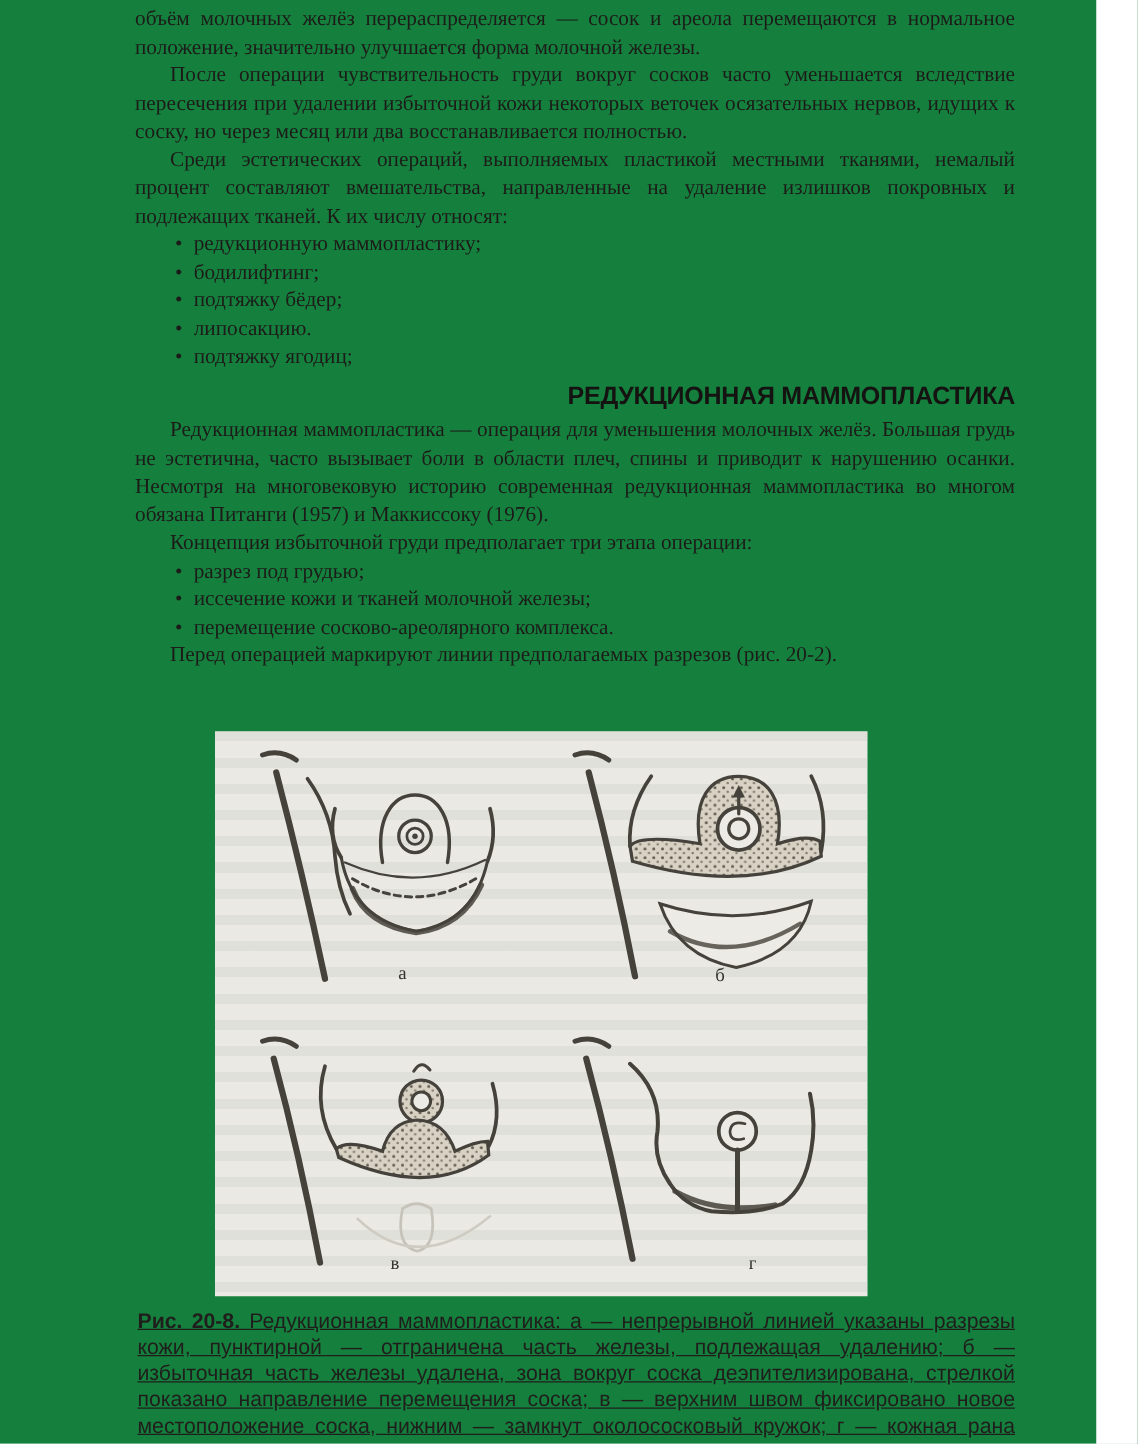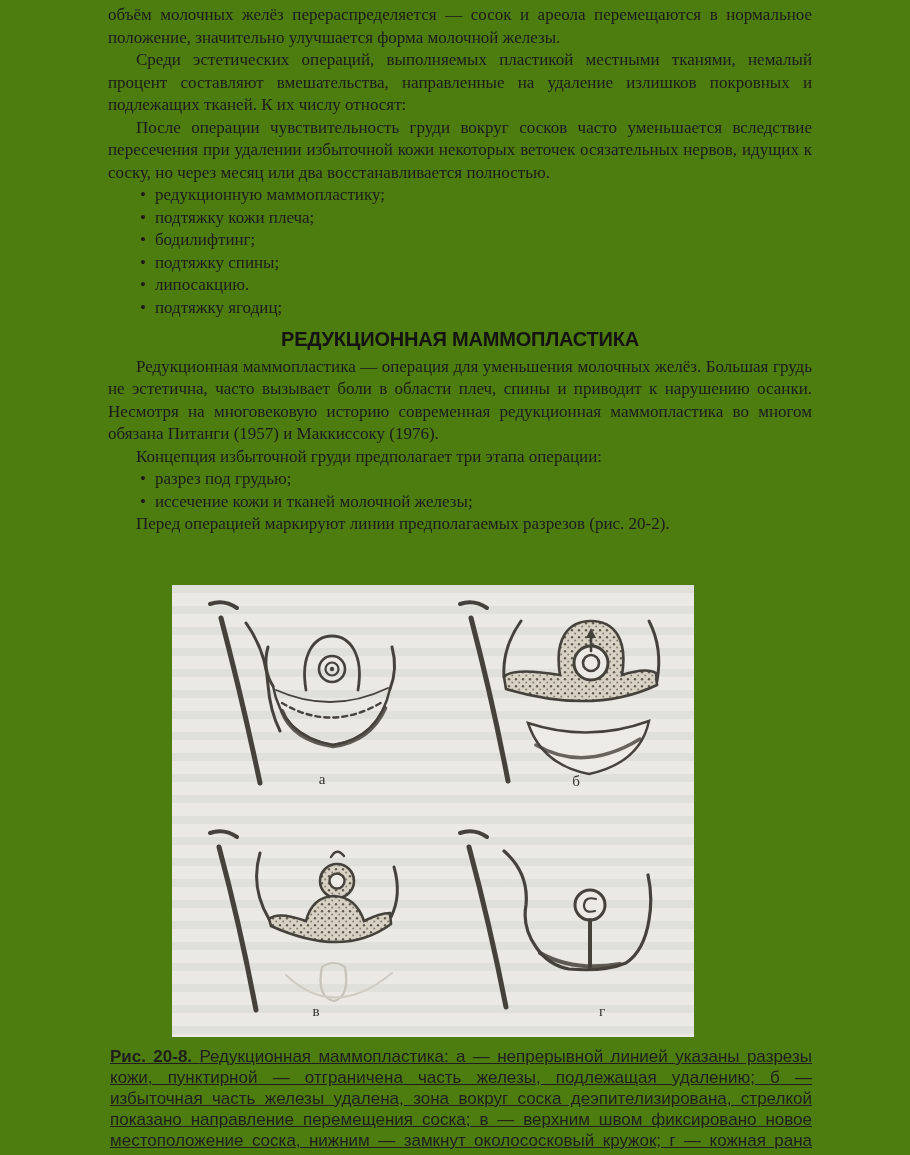--- a/index.html
+++ b/index.html
@@ -1,31 +1,31 @@
 <!DOCTYPE html>
 <html><head>
 <meta charset="utf-8">
 <style>
   html,body { margin:0; padding:0; background:#ffffff; }
   .page {
-    position:relative; width:910px; height:1155px; background:#4d7c0f;
-    font-family:"Liberation Serif", serif; color:#1c1b19; overflow:hidden;
+    position:relative; width:837px; height:1155px; background:#15803d;
+    font-family:"Liberation Serif", serif; color:#1c1b19; overflow:hidden;padding-left:40px;
   }
   .text-block {
     position:absolute; left:108px; top:4px; width:704px;
     font-size:17px; line-height:22.5px; text-align:justify;
   }
   .text-block p { margin:0; text-indent:28px; }
   ul.bullets { list-style:none; margin:0; padding:0 0 0 32px; }
   ul.bullets li { text-indent:0; }
   ul.bullets li::before { content:"\2022"; margin-right:9px; }
   h2.section {
     font-family:"Liberation Sans", sans-serif; font-weight:bold;
     font-size:20px; letter-spacing:-0.2px; margin:9px 0 5px 0; text-indent:0;
-    text-align:center; color:#141311;
+    text-align:right; color:#141311;
   }
   .figure {
     position:absolute; left:172px; top:585px; width:522px; height:452px;
     background:
       repeating-linear-gradient(180deg,
         rgba(172,177,166,0.16) 0px, rgba(172,177,166,0.16) 8px,
         rgba(172,177,166,0.0) 8px, rgba(172,177,166,0.0) 21px),
       #eae9e4;
   }
   .panel { position:absolute; width:250px; height:200px; }
@@ -41,36 +41,36 @@
   }
   .caption b { font-weight:bold; }
 </style>
 </head>
 <body>
 
 <div class="page">
 
   <div class="text-block">
     <p style="text-indent:0">объём молочных желёз перераспределяется — сосок и ареола перемещаются в нормальное положение, значительно улучшается форма молочной железы.</p>
+    <p>После операции чувствительность груди вокруг сосков часто уменьшается вследствие пересечения при удалении избыточной кожи некоторых веточек осязательных нервов, идущих к соску, но через месяц или два восстанавливается полностью.</p>
     <p>Среди эстетических операций, выполняемых пластикой местными тканями, немалый процент составляют вмешательства, направленные на удаление излишков покровных и подлежащих тканей. К их числу относят:</p>
-    <p>После операции чувствительность груди вокруг сосков часто уменьшается вследствие пересечения при удалении избыточной кожи некоторых веточек осязательных нервов, идущих к соску, но через месяц или два восстанавливается полностью.</p>
     <ul class="bullets">
       <li>редукционную маммопластику;</li>
-      <li>подтяжку кожи плеча;</li>
       <li>бодилифтинг;</li>
-      <li>подтяжку спины;</li>
+      <li>подтяжку бёдер;</li>
       <li>липосакцию.</li>
       <li>подтяжку ягодиц;</li>
     </ul>
     <h2 class="section">РЕДУКЦИОННАЯ МАММОПЛАСТИКА</h2>
     <p>Редукционная маммопластика — операция для уменьшения молочных желёз. Большая грудь не эстетична, часто вызывает боли в области плеч, спины и приводит к нарушению осанки. Несмотря на многовековую историю современная редукционная маммопластика во многом обязана Питанги (1957) и Маккиссоку (1976).</p>
     <p>Концепция избыточной груди предполагает три этапа операции:</p>
     <ul class="bullets">
       <li>разрез под грудью;</li>
       <li>иссечение кожи и тканей молочной железы;</li>
+      <li>перемещение сосково-ареолярного комплекса.</li>
     </ul>
     <p style="text-indent:28px">Перед операцией маркируют линии предполагаемых разрезов (рис. 20-2).</p>
   </div>
 
   <div class="figure">
 
     <div class="panel" style="left:22px; top:8px;">
       <svg viewBox="0 0 250 200">
         <g fill="none" stroke="#45423c" stroke-linecap="round">
           <path d="M16,11 Q30,6 43,15" stroke-width="4"></path>

